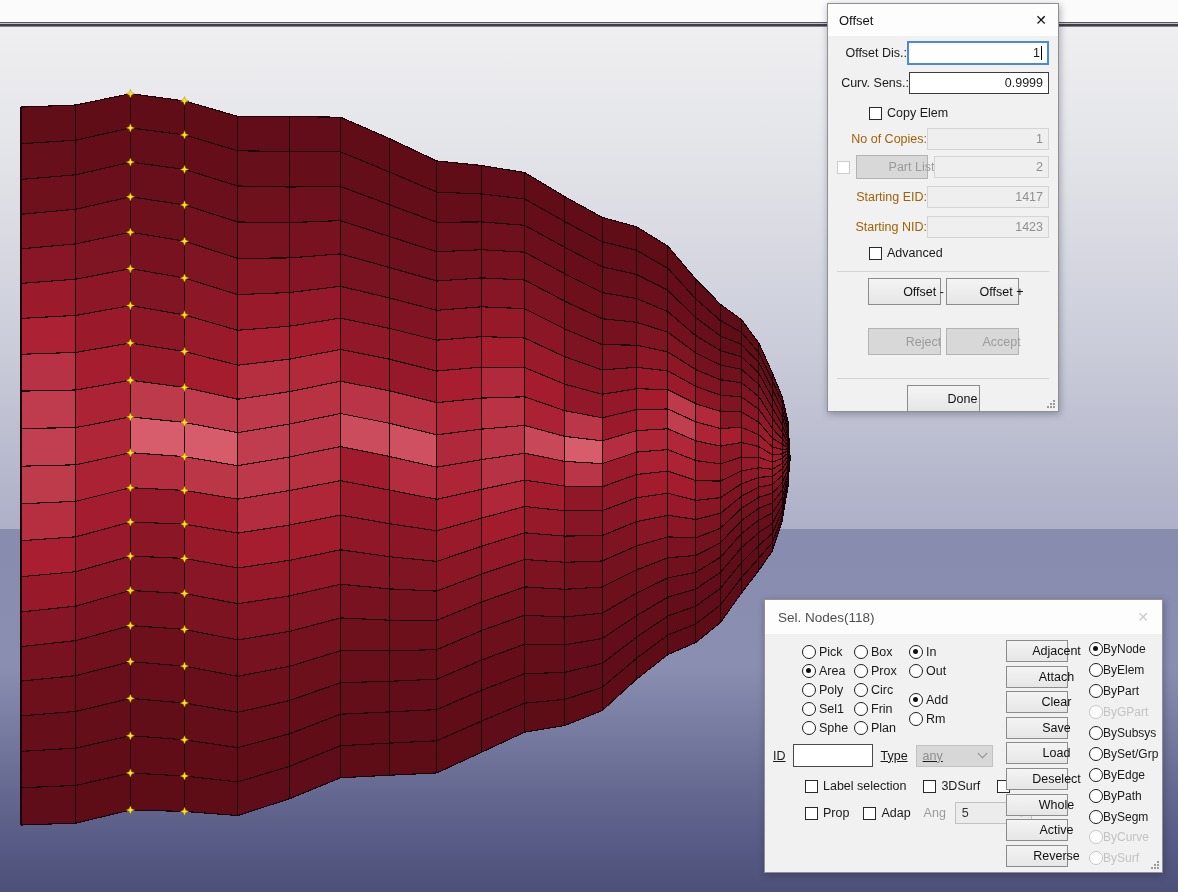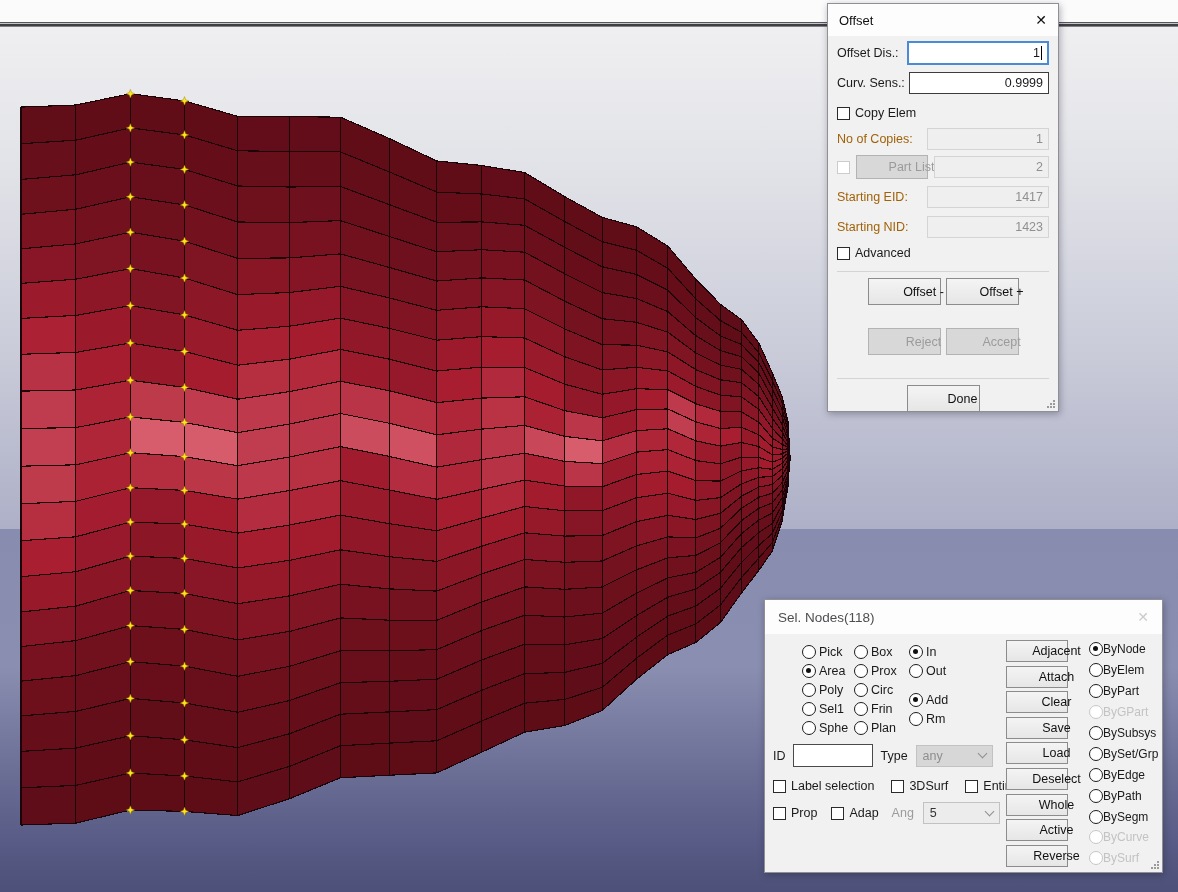--- a/index.html
+++ b/index.html
@@ -47,48 +47,48 @@
   .radio.dis { border-color:#c7c7c7; }
 
   .chev { width:7px; height:7px; border-right:1.6px solid #8f8f8f; border-bottom:1.6px solid #8f8f8f;
           transform:rotate(45deg); margin-left:auto; margin-top:-4px; }
 
   
   .od { left:827px; top:3px; width:232px; height:409px; }
   .od .dlg-title { height:32px; padding:0 11px; font-size:13px; color:#111; }
   .od-body { padding:2px 9px 0 9px; }
   .od-row { display:flex; align-items:center; height:30px; }
-  .od-label { flex:1; font-size:12.5px; white-space:nowrap; }
+  .od-label { flex:1; font-size:12.5px; white-space:nowrap;text-align:right; }
   .od-label.dis { color:#a16207; }
   .fld { height:22px; background:#fff; border:1px solid #3c3c3c; display:flex;
          align-items:center; justify-content:flex-end; padding:0 5px; font-size:12.5px; }
   .fld.w140 { width:140px; }
   .fld.w122 { width:122px; }
   .fld.focus { width:142px; height:24px; border:2px solid #4a8bd8; }
   .fld.dis { background:#efefef; border:1px solid #d4d4d4; color:#8f8f8f; }
   .caret { width:1px; height:14px; background:#000; margin-left:1px; }
-  .cbrow { display:flex; align-items:center; gap:5px; height:24px; white-space:nowrap; }
+  .cbrow { display:flex; align-items:center; gap:5px; height:24px; white-space:nowrap;margin-left:32px; }
   .cbrow.h22 { height:22px; }
   .cbrow .lbl-dis { color:#9c9c9c; }
   .pl-row { gap:6px; }
   .pl-btn { width:72px; height:24px; }
   .pl-row .fld { margin-left:auto; }
   .od-sep { border-top:1px solid #d4d4d4; margin:7px 0 6px 0; }
   .od-btnrow { display:flex; justify-content:center; gap:5px; margin:2px 0 23px 0; }
   .od-btnrow .btn { width:73px; height:27px; }
 
   
   .sn { left:764px; top:599px; width:399px; height:274px; }
   .sn .dlg-title { height:34px; padding:0 13px; font-size:13.5px; color:#4e4e52; }
   .sn .close-x { color:#cccccc; }
   .sn-body { position:relative; height:238px; font-size:12.5px; }
   .sn-abs { position:absolute; }
   .rrow { display:flex; align-items:center; gap:3px; height:19px; white-space:nowrap; }
   .rrow .rl { font-size:12.5px; }
-  .sn-idrow { display:flex; align-items:center; }
+  .sn-idrow { display:flex; align-items:center;text-decoration:underline; }
   .id-input { width:80px; height:23px; background:#fff; border:1px solid #4a4a4a; margin-left:7px; padding:0 4px; }
   .dd { width:77px; height:22px; display:flex; align-items:center; padding:0 6px;
         border:1px solid #c2c2c2; white-space:nowrap; }
   .dd.dis { background:#d7d7d7; color:#8e8e8e; }
   .dd.lite { background:#ececec; color:#333; }
   .sn-btncol { display:flex; flex-direction:column; gap:3.6px; width:62px; }
   .sn-btncol .btn { height:22px; }
   .sn-byrow { display:flex; align-items:center; height:20.9px; white-space:nowrap; font-size:12px; }
   .sn-byrow.dis .rl { color:#c3c3c3; }
 </style>

